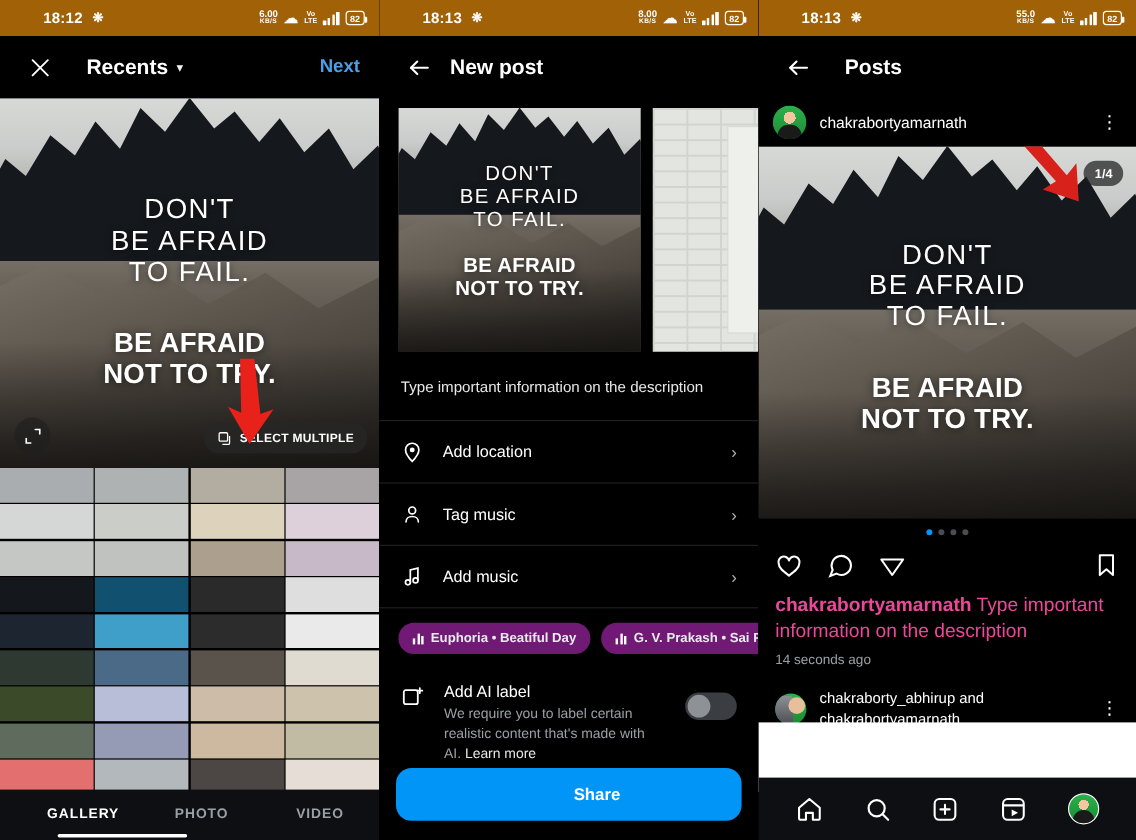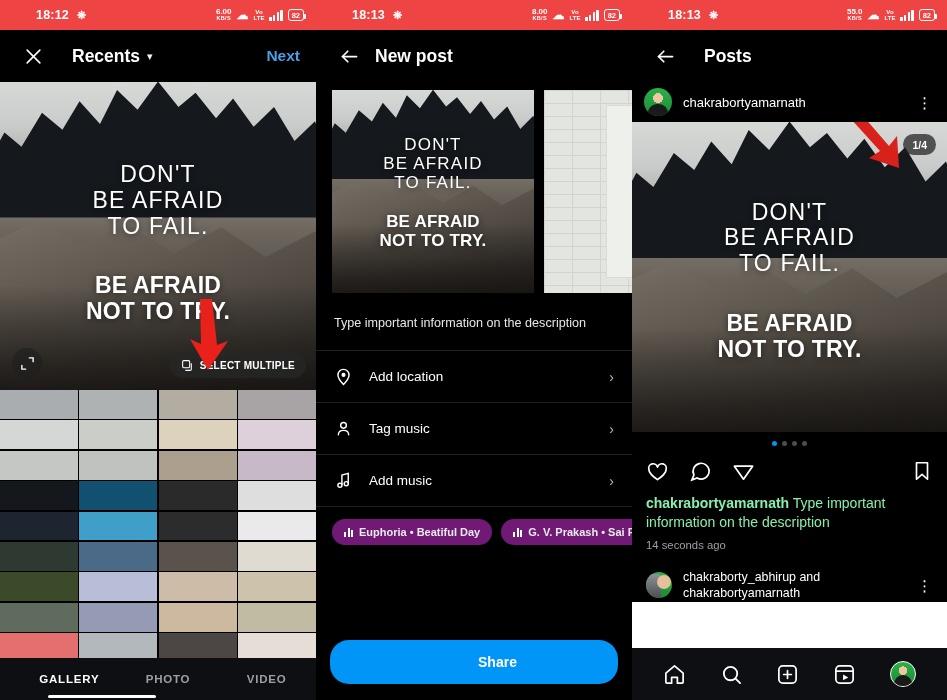--- a/index.html
+++ b/index.html
@@ -10,21 +10,21 @@
     overflow: hidden;
   }
   .screens { display: flex; width: 947px; height: 700px; }
   .panel { position: relative; height: 700px; background: #000; overflow: hidden; }
   .p1 { width: 316px; }
   .p2 { width: 316px; }
   .p3 { width: 315px; }
 
   
   .statusbar {
-    height: 30px; background: #ef4444; color: #fff;
+    height: 30px; background: #a16207; color: #fff;
     display: flex; align-items: center; position: relative;
     font-size: 12.5px; font-weight: 600;
   }
   .sb-time { margin-left: 36px; letter-spacing: .2px; font-size: 12.5px; }
   .sb-icon-fan { margin-left: 8px; font-size: 11px; opacity: .95; line-height: 1; }
   .sb-right {
     position: absolute; right: 12px; top: 0; height: 30px;
     display: flex; align-items: center; gap: 5px;
   }
   .sb-kb { display: flex; flex-direction: column; align-items: center; line-height: 1; }
@@ -183,21 +183,21 @@
   .toggle {
     position:absolute; right:18px; top:20px; width:43px; height:23px;
     background:#3a3d41; border-radius:12px;
   }
   .toggle::after {
     content:""; position:absolute; left:2px; top:2px;
     width:19px; height:19px; border-radius:50%; background:#8e9296;
   }
   .share-wrap { position:absolute; bottom:16px; left:0; width:100%; padding: 0 14px; }
   .share-btn {
-    height:44px; background:#0095f6; border-radius:19px;
+    height:44px; background:#0095f6; border-radius:13px;
     display:flex; align-items:center; justify-content:center;
     color:#fff; font-size:14px; font-weight:700;padding-left:47px;
   }
 
   
   .p3-nav { padding: 0 16px; }
   .p3-title { margin-left: 22px; }
   .post-head {
     height:40px; display:flex; align-items:center; padding: 0 12px; position:relative;
   }
@@ -217,21 +217,21 @@
     position:absolute; right:11px; top:12px; height:21px; padding: 0 9px;
     background: rgba(30,30,30,.72); border-radius:11px;
     display:flex; align-items:center; color:#fff; font-size:10.5px; font-weight:600;
   }
   .dots-row { display:flex; justify-content:center; gap:5px; padding: 9px 0 6px; }
   .dots-row i { width:5px; height:5px; border-radius:50%; background:#4a4d51; display:block; }
   .dots-row i.on { background:#0095f6; }
   .actions { display:flex; align-items:center; padding: 4px 14px 0; position:relative; height:34px; }
   .actions .ic { margin-right:20px; }
   .actions .bm { position:absolute; right:14px; }
-  .caption { padding: 8px 14px 0; color:#86efac; font-size:14px; line-height:1.35; }
+  .caption { padding: 8px 14px 0; color:#ec4899; font-size:16px; line-height:1.35; }
   .caption b { font-weight:700; }
   .timestamp { padding: 7px 14px 0; color:#9aa0a6; font-size:11.3px; }
   .tagged {
     display:flex; align-items:center; padding: 12px 14px; position:relative; margin-top:6px;
   }
   .avatar-sm {
     width:26px; height:26px; border-radius:50%; flex:0 0 auto; position:relative; overflow:hidden;
     background: linear-gradient(#2bb14a,#1a8a34);
   }
   .avatar-sm::before {
@@ -495,20 +495,34 @@
       <div class="chip">
         <span class="eq">
             <i></i>
             <i></i>
             <i></i>
           </span>
         <span>G. V. Prakash • Sai Pallav</span>
       </div>
     </div>
 
+    <div class="ai-row">
+      <svg width="20" height="20" viewBox="0 0 24 24" fill="none" stroke="#fff" stroke-width="1.8" style="margin-top:2px; flex:0 0 auto;">
+        <rect x="3" y="5" width="14" height="14" rx="2"></rect>
+          <path d="M19 3v5M21.5 5.5h-5" stroke-linecap="round"></path>
+      </svg>
+      <div class="ai-texts">
+        <div class="ai-title">Add AI label</div>
+        <div class="ai-sub">
+          <span>We require you to label certain realistic content that's made with AI.</span>
+          <b>Learn more</b>
+        </div>
+      </div>
+      <div class="toggle"></div>
+    </div>
 
     <div class="share-wrap">
       <div class="share-btn">Share</div>
     </div>
   </div>
 
   <div class="panel p3">
 
     <div class="statusbar">
       <span class="sb-time">18:13</span>

